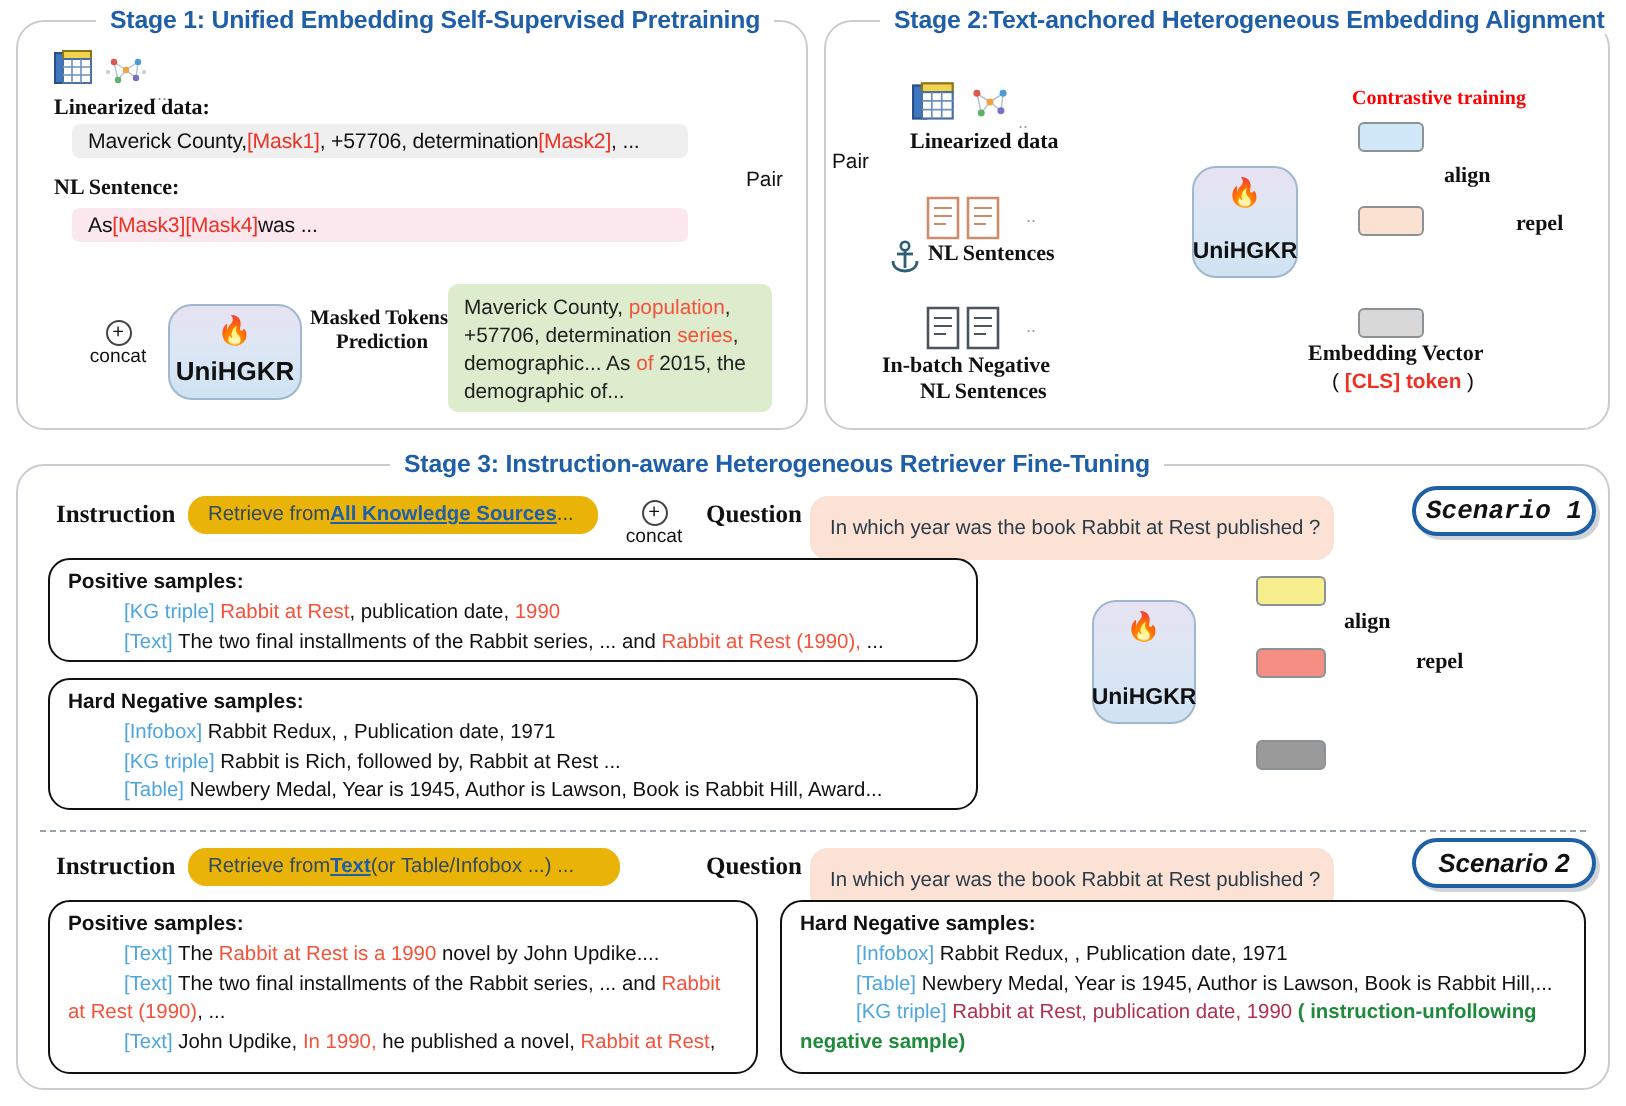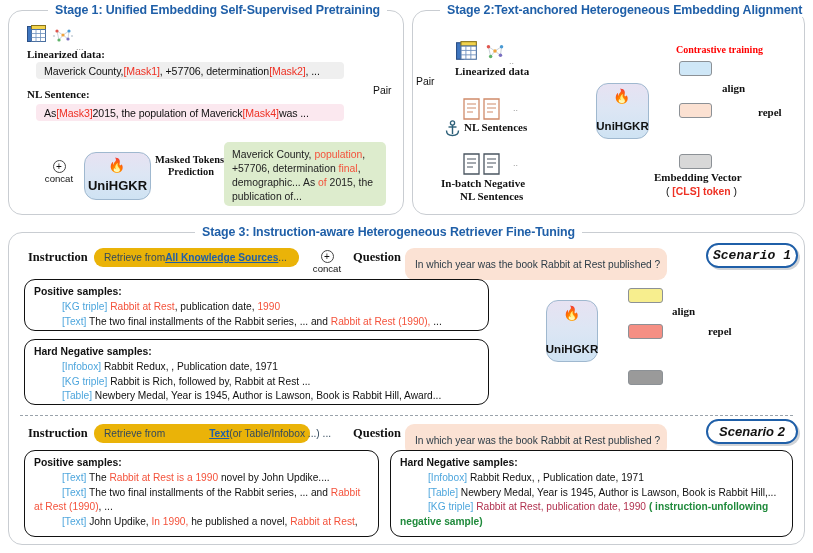--- a/index.html
+++ b/index.html
@@ -233,21 +233,20 @@
     <span class="red">[Mask1]</span>
     <span>, +57706, determination </span>
     <span class="red">[Mask2]</span>
     <span>,   ...</span>
 </div>
 
 <div class="lbl" style="left:27px;top:88px;">NL Sentence:</div>
 <div class="databar bar-pink" style="left:36px;top:104px;width:308px;height:17px;">
   <span>As </span>
     <span class="red">[Mask3]</span>
-    <span> 2015, the population of Maverick </span>
     <span class="red">[Mask4]</span>
     <span> was ...</span>
 </div>
 
 <div class="lbl-n" style="left:373px;top:85px;font-size:10.4px;">Pair</div>
 
 <div class="concat" style="left:36px;top:160px;width:46px;">
   <div class="plus">+</div>
   <div>concat</div>
 </div>
@@ -255,23 +254,23 @@
 <div class="model" style="left:84px;top:152px;width:67px;height:48px;">
   <span class="flame">🔥</span>
   <span>UniHGKR</span>
 </div>
 
 <div class="lbl" style="left:155px;top:154px;font-size:10.4px;">Masked Tokens</div>
 <div class="lbl" style="left:168px;top:166px;font-size:10.4px;">Prediction</div>
 
 <div class="greenbox" style="left:224px;top:142px;width:162px;height:64px;">
   <span>Maverick County, </span><span class="redsoft">population</span><span>,</span>
-  <span>+57706, determination </span><span class="redsoft">final</span><span>,</span>
+  <span>+57706, determination </span><span class="redsoft">series</span><span>,</span>
   <span>demographic... As </span><span class="redsoft">of</span><span> 2015, the</span>
-  <span>publication of...</span>
+  <span>demographic of...</span>
 </div>
 
 <div class="panel" id="stage2"></div>
 <div class="panel-title" id="stage2-title">Stage 2:Text-anchored Heterogeneous Embedding Alignment</div>
 
 <div class="lbl-n" style="left:416px;top:76px;font-size:10.4px;">Pair</div>
 
 <div class="tablicon" style="left:456px;top:41px;">
   <svg width="22" height="20" viewBox="0 0 20 18">
     <rect x="0.5" y="1.5" width="6" height="15" fill="#3f76c0" stroke="#2a4f86"></rect>
@@ -405,21 +404,21 @@
 <div class="vecbox" style="left:628px;top:324px;width:35px;height:15px;background:#f58f84;"></div>
 <div class="vecbox" style="left:628px;top:370px;width:35px;height:15px;background:#9a9a9a;"></div>
 <div class="lbl" style="left:672px;top:305px;font-size:11px;">align</div>
 <div class="lbl" style="left:708px;top:325px;font-size:11px;">repel</div>
 
 <div class="divider" style="left:20px;top:415px;width:773px;"></div>
 
 <div class="lbl" style="left:28px;top:426px;font-size:12.5px;">Instruction</div>
 <div class="instr-pill" style="left:94px;top:424px;width:216px;height:19px;">
   <span>Retrieve from </span>
-    <span style="font-weight:bold;text-decoration:underline;color:#1f5fa8;margin-left:44px;">Text</span>
+    <span style="font-weight:bold;text-decoration:underline;color:#1f5fa8;">Text</span>
     <span> (or Table/Infobox ...) ...</span>
 </div>
 <div class="lbl" style="left:353px;top:426px;font-size:12.5px;">Question</div>
 <div class="q-pill" style="left:405px;top:424px;width:262px;height:19px;">
   <span>In which year was the book Rabbit at Rest published ?</span>
 </div>
 <div class="scenario" style="left:706px;top:419px;width:92px;height:25px;">
   <span>Scenario 2</span>
 </div>
 

